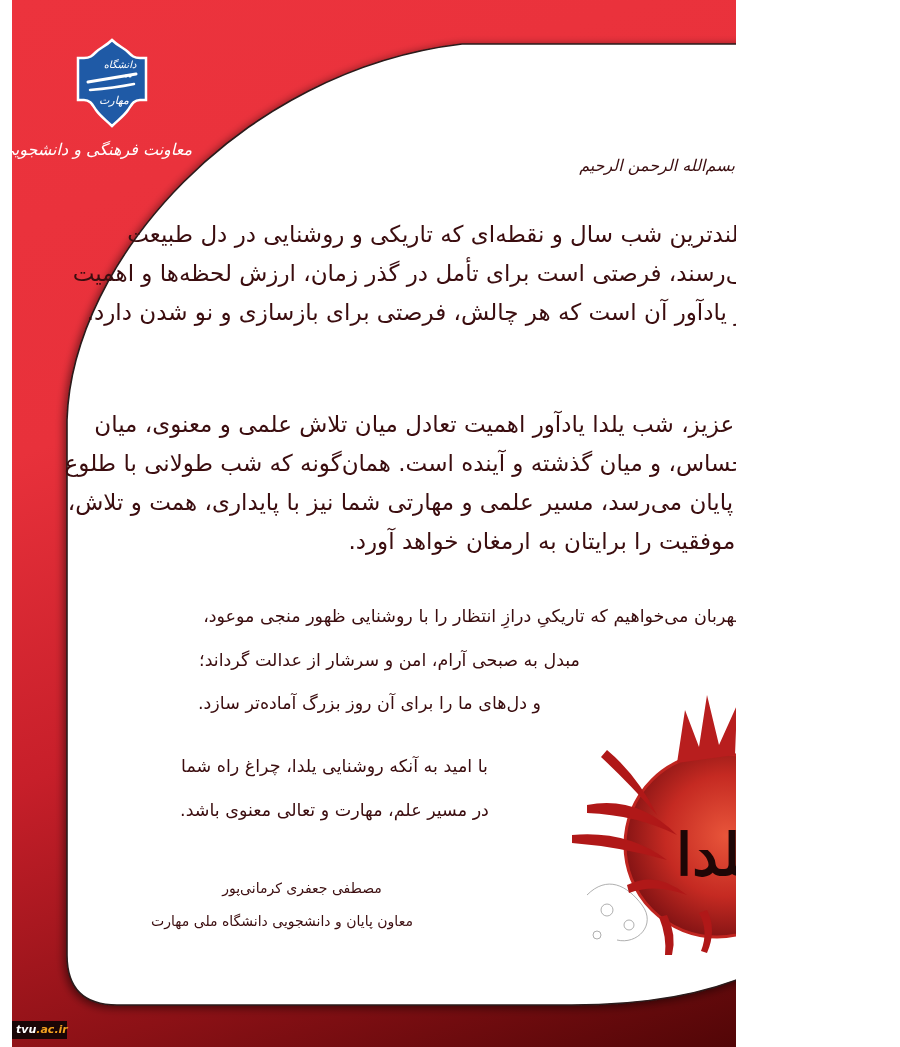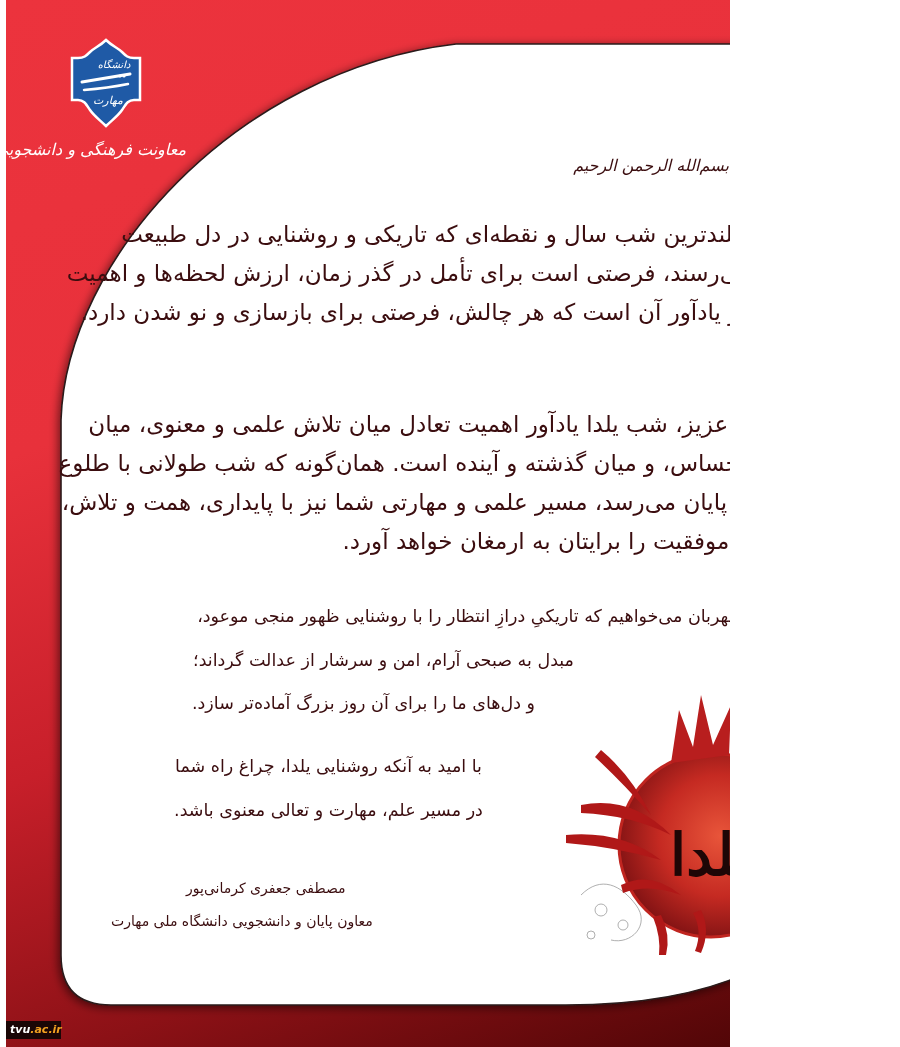--- a/index.html
+++ b/index.html
@@ -2,21 +2,21 @@
 <html><head>
   <meta charset="utf-8">
   <style>
     html, body { margin: 0; padding: 0; }
     body {
       width: 900px; height: 1047px; overflow: hidden; position: relative;
       font-family: "DejaVu Sans", sans-serif;
       background: #ffffff;
     }
     .poster {
-      position: absolute; left: 6px; top: 0; width: 724px; height: 1047px;
+      position: absolute; left: 12px; top: 0; width: 724px; height: 1047px;
       background: linear-gradient(160deg, #ec333d 0%, #e8313b 35%, #c71f2a 60%, #8c1116 82%, #520607 100%);
       overflow: hidden;
     }
     .panel-svg { position: absolute; left: 0; top: 0; }
     .logo {
       position: absolute; left: 62px; top: 38px; width: 76px; height: 90px;
     }
     .dept-title {
       position: absolute; left: 20px; top: 140px; width: 160px;
       color: #ffffff; font-family: "DejaVu Serif", serif; font-style: italic;
@@ -34,21 +34,21 @@
     }
     .para div { white-space: nowrap; }
     .p1 { left: 165px; top: 215px; width: 665px; }
     .p2 { left: 165px; top: 405px; width: 665px; }
     .p3-line {
       position: absolute; direction: rtl; color: #3b0d0f; font-size: 17.5px;
       white-space: nowrap; text-align: center;
     }
     .sig {
       position: absolute; direction: rtl; color: #3b0d0f; font-size: 14px;
-      white-space: nowrap; text-align: left;
+      white-space: nowrap; text-align: center;
     }
     .illus { position: absolute; left: 555px; top: 655px; width: 310px; height: 300px; }
     .badge {
       position: absolute; left: 0; top: 1021px; width: 55px; height: 18px;
       background: #1a0606; font-family: "DejaVu Sans", sans-serif;
       font-size: 11px; font-weight: bold; font-style: italic; line-height: 18px;
       padding-left: 4px; box-sizing: border-box;
     }
     .badge .b1 { color: #ffffff; }
     .badge .b2 { color: #f2a020; }

